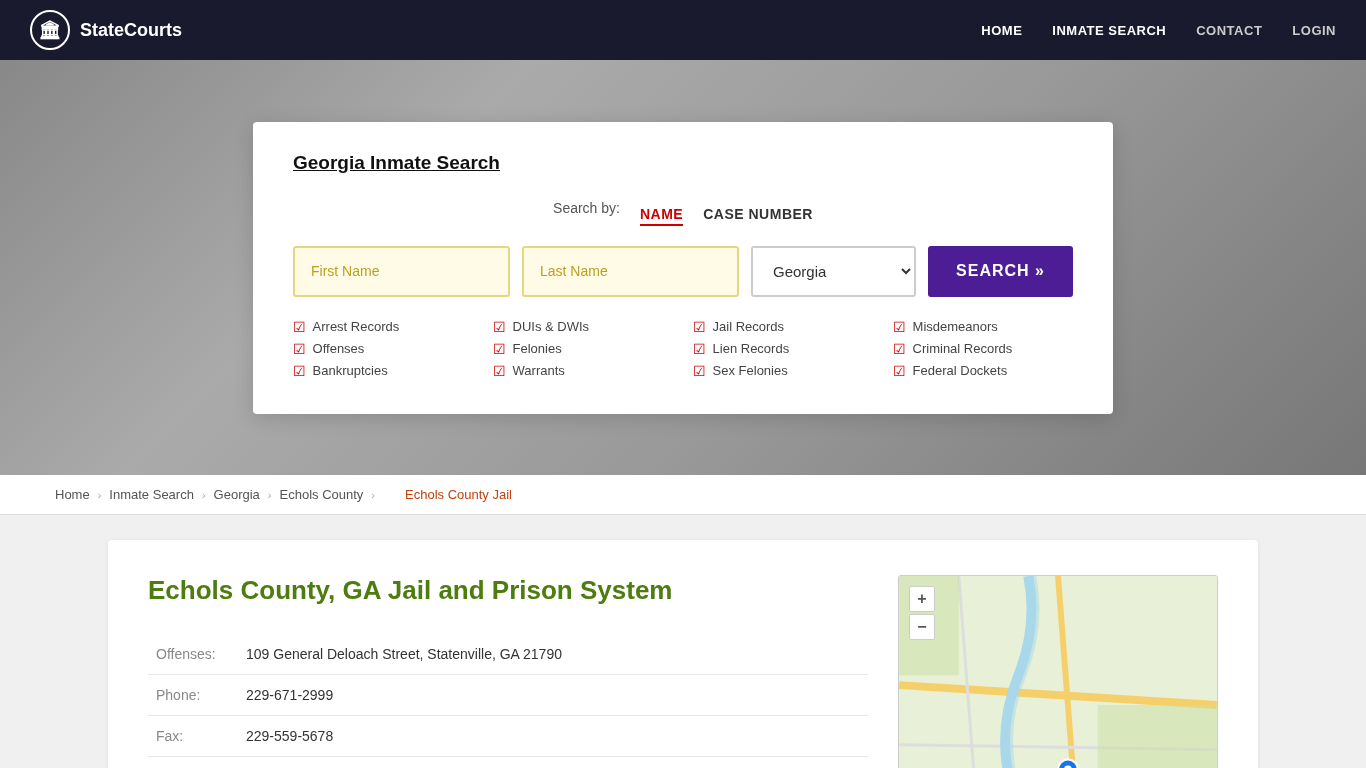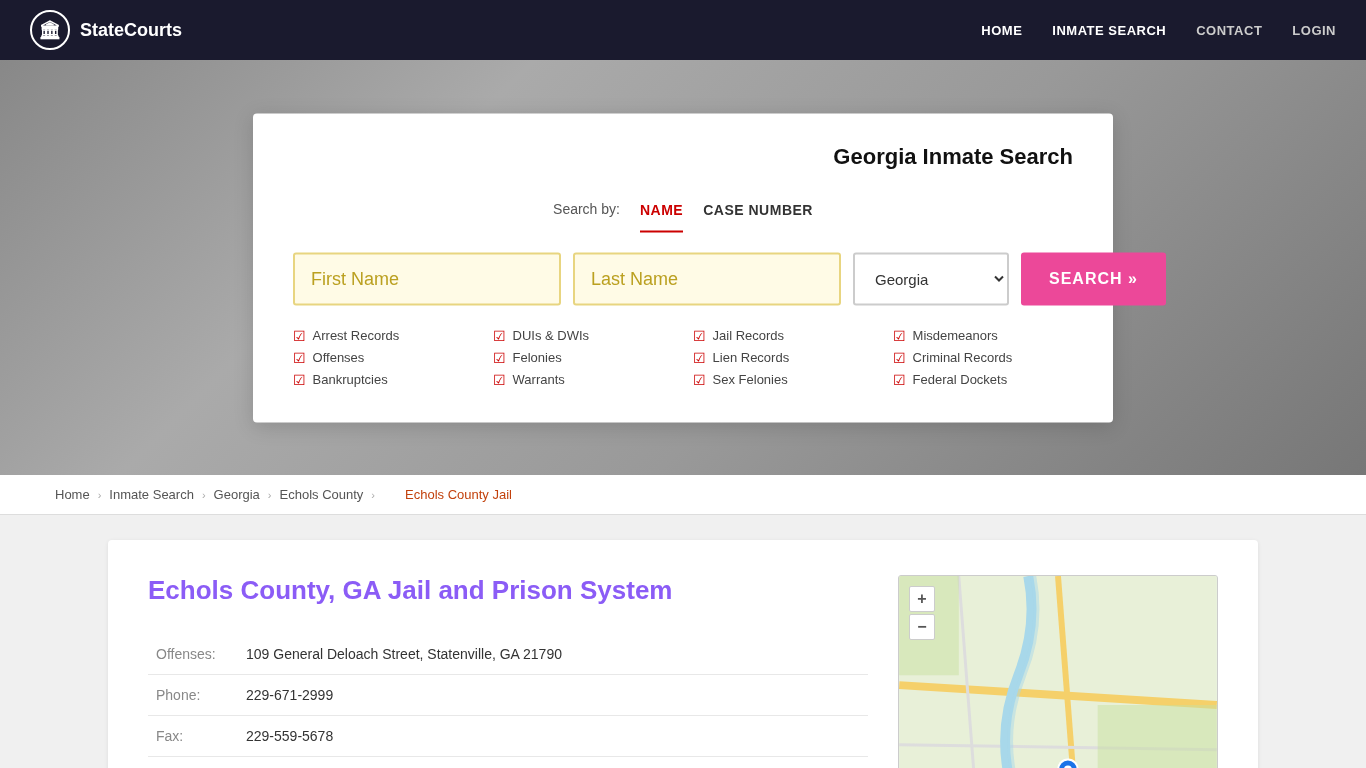--- a/index.html
+++ b/index.html
@@ -88,62 +88,63 @@
       left: 50%;
       transform: translate(-50%, -50%);
       background: #fff;
       border-radius: 4px;
       padding: 30px 40px 35px;
       width: 860px;
       max-width: 95vw;
       box-shadow: 0 4px 20px rgba(0,0,0,0.15);
     }
     .search-card-title {
-      text-align: right;
-      font-size: 22px;
+      text-align: left;
+      font-size: 19px;
       font-weight: 700;
       margin-bottom: 16px;
       color: #111;
+      text-decoration: underline;
     }
     .search-by-row {
       display: flex;
       align-items: center;
       justify-content: center;
       gap: 20px;
       margin-bottom: 20px;
     }
     .search-by-label {
       font-size: 14px;
       color: #555;
     }
     .search-tab {
       font-size: 14px;
       font-weight: 700;
       cursor: pointer;
-      padding-bottom: 13px;
+      padding-bottom: 2px;
       letter-spacing: 0.5px;
       margin-top: 16px;
     }
     .search-tab.active {
       color: #cc0000;
       border-bottom: 2px solid #cc0000;
     }
     .search-tab.inactive {
       color: #333;
       border-bottom: 2px solid transparent;
     }
     .search-fields-row {
       display: flex;
       gap: 12px;
       margin-bottom: 22px;
     }
     .search-input {
       flex: 1;
       padding: 14px 16px;
-      font-size: 18px;
+      font-size: 14px;
       border: 2px solid #e8d580;
       background: #fffbe6;
       border-radius: 3px;
       color: #bba020;
       outline: none;
     }
     .search-input::placeholder {
       color: #bba020;
     }
     .state-select {
@@ -152,21 +153,21 @@
       font-size: 15px;
       border: 2px solid #ccc;
       background: #fff;
       border-radius: 3px;
       color: #333;
       outline: none;
       cursor: pointer;
       appearance: auto;
     }
     .search-btn {
-      background: #ec4899;
+      background: #4c1d95;
       color: #fff;
       border: none;
       padding: 14px 28px;
       font-size: 16px;
       font-weight: 700;
       letter-spacing: 1px;
       border-radius: 3px;
       cursor: pointer;
       white-space: nowrap;
     }
@@ -227,21 +228,21 @@
       box-shadow: 0 1px 4px rgba(0,0,0,0.08);
       display: flex;
       gap: 30px;
     }
     .content-left {
       flex: 1;
     }
     .facility-title {
       font-size: 26px;
       font-weight: 700;
-      color: #8b5cf6;
+      color: #4d7c0f;
       margin-bottom: 28px;
     }
     .info-table {
       width: 100%;
       border-collapse: collapse;
     }
     .info-table tr {
       border-bottom: 1px solid #e8e8e8;
     }
     .info-table td {

